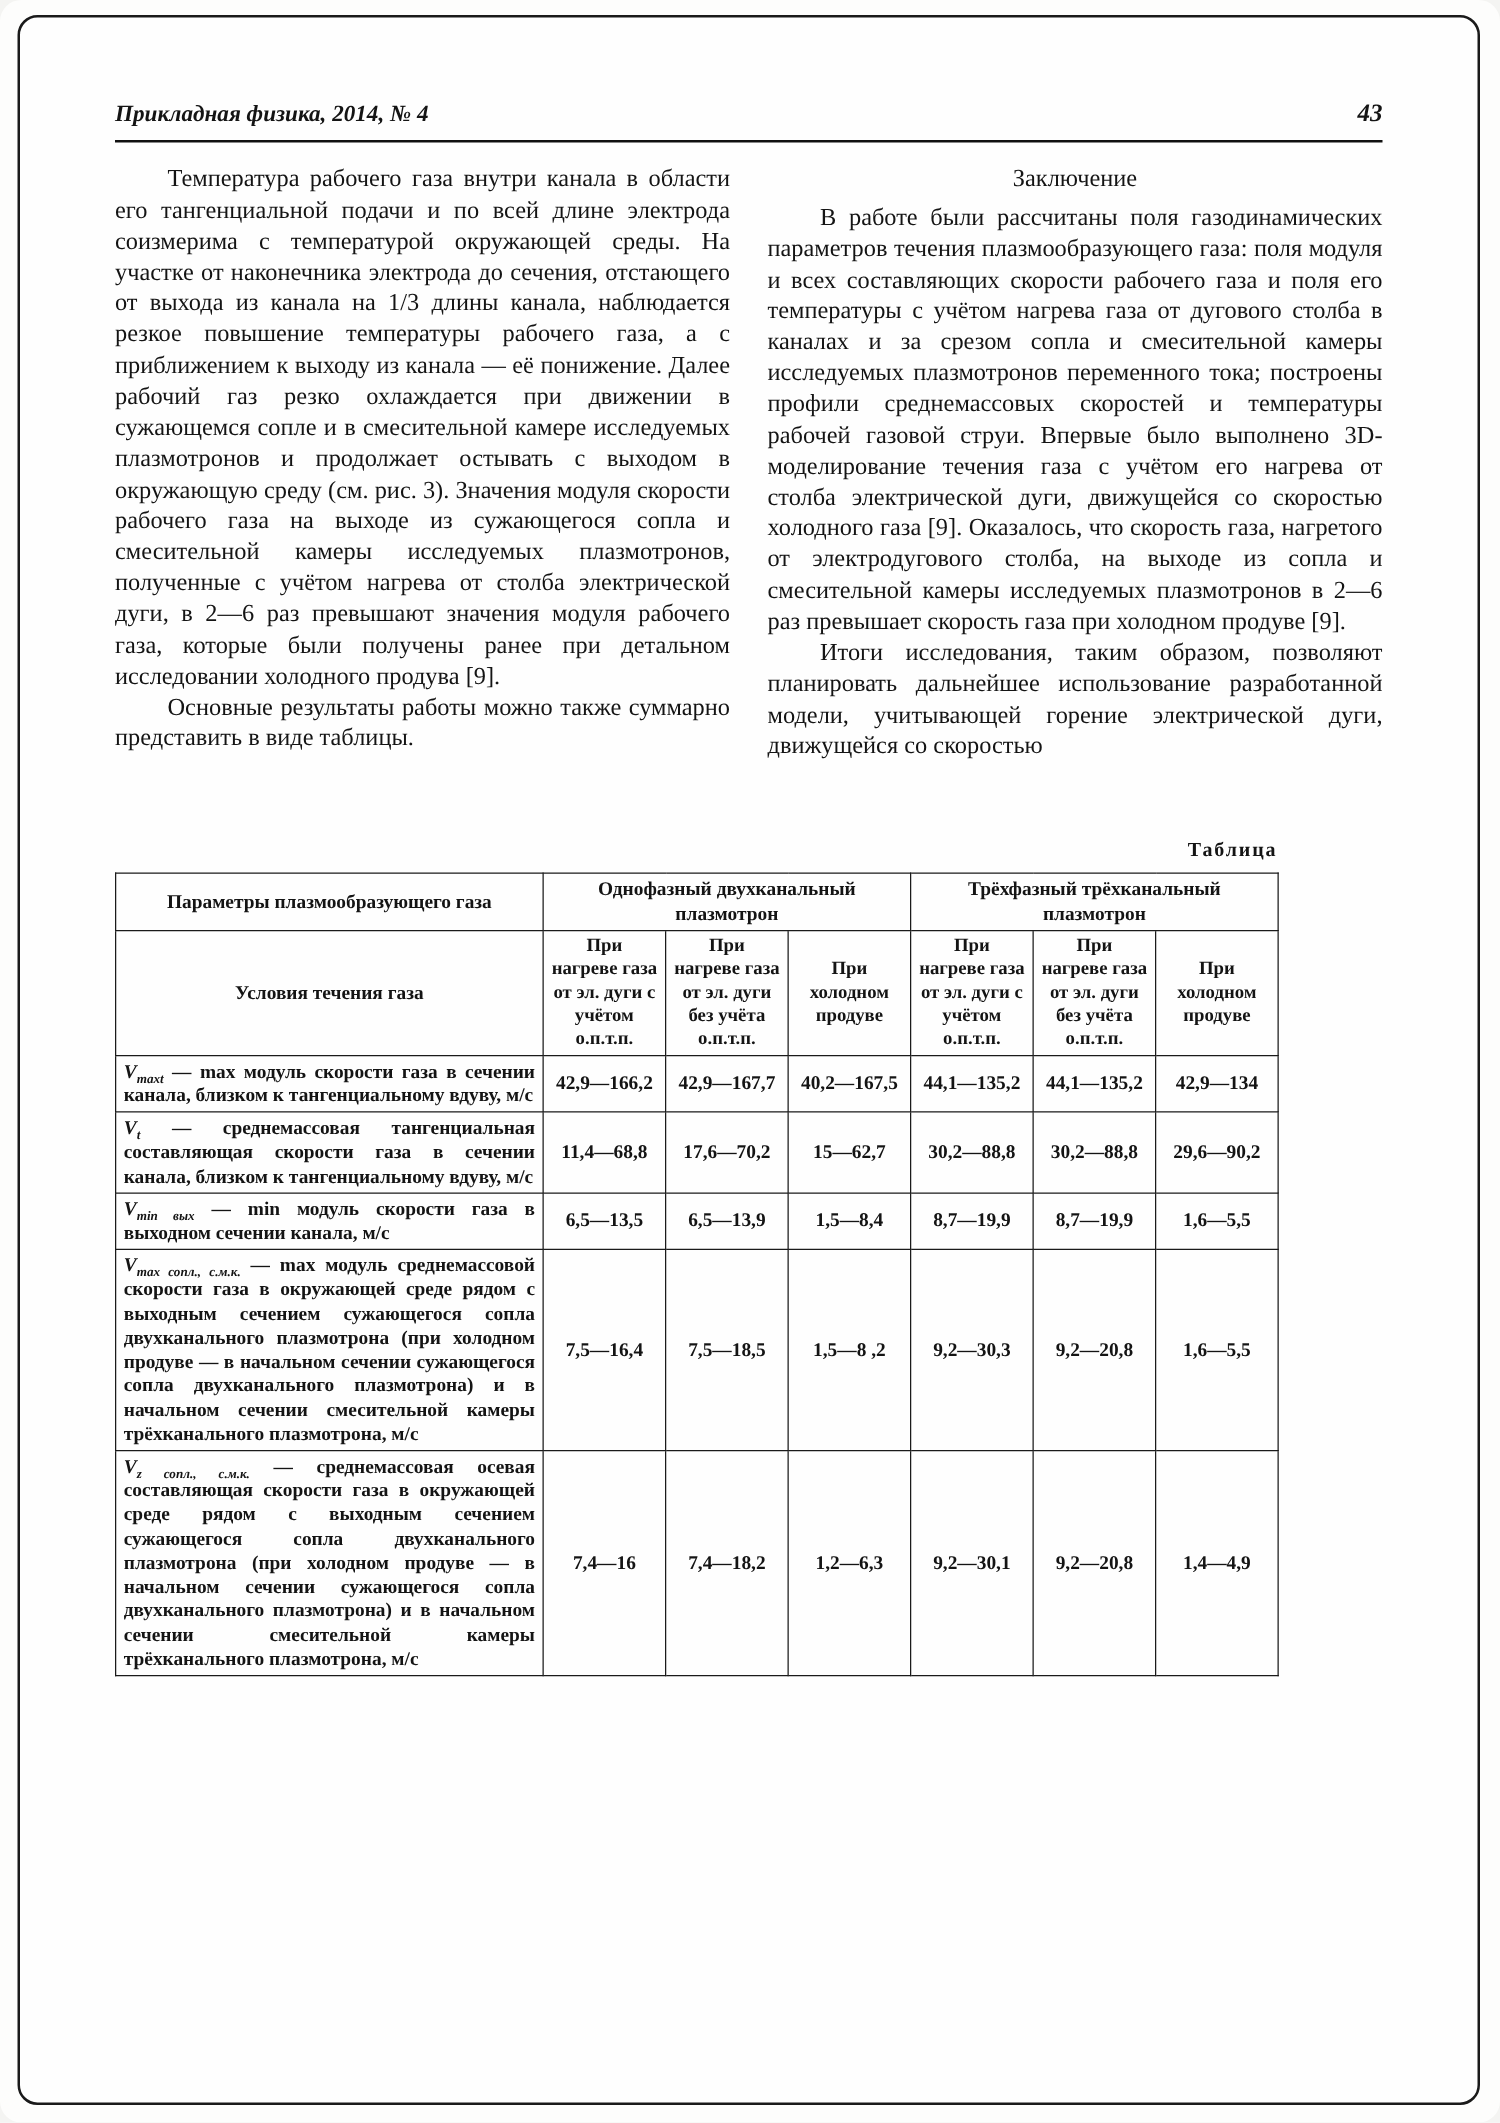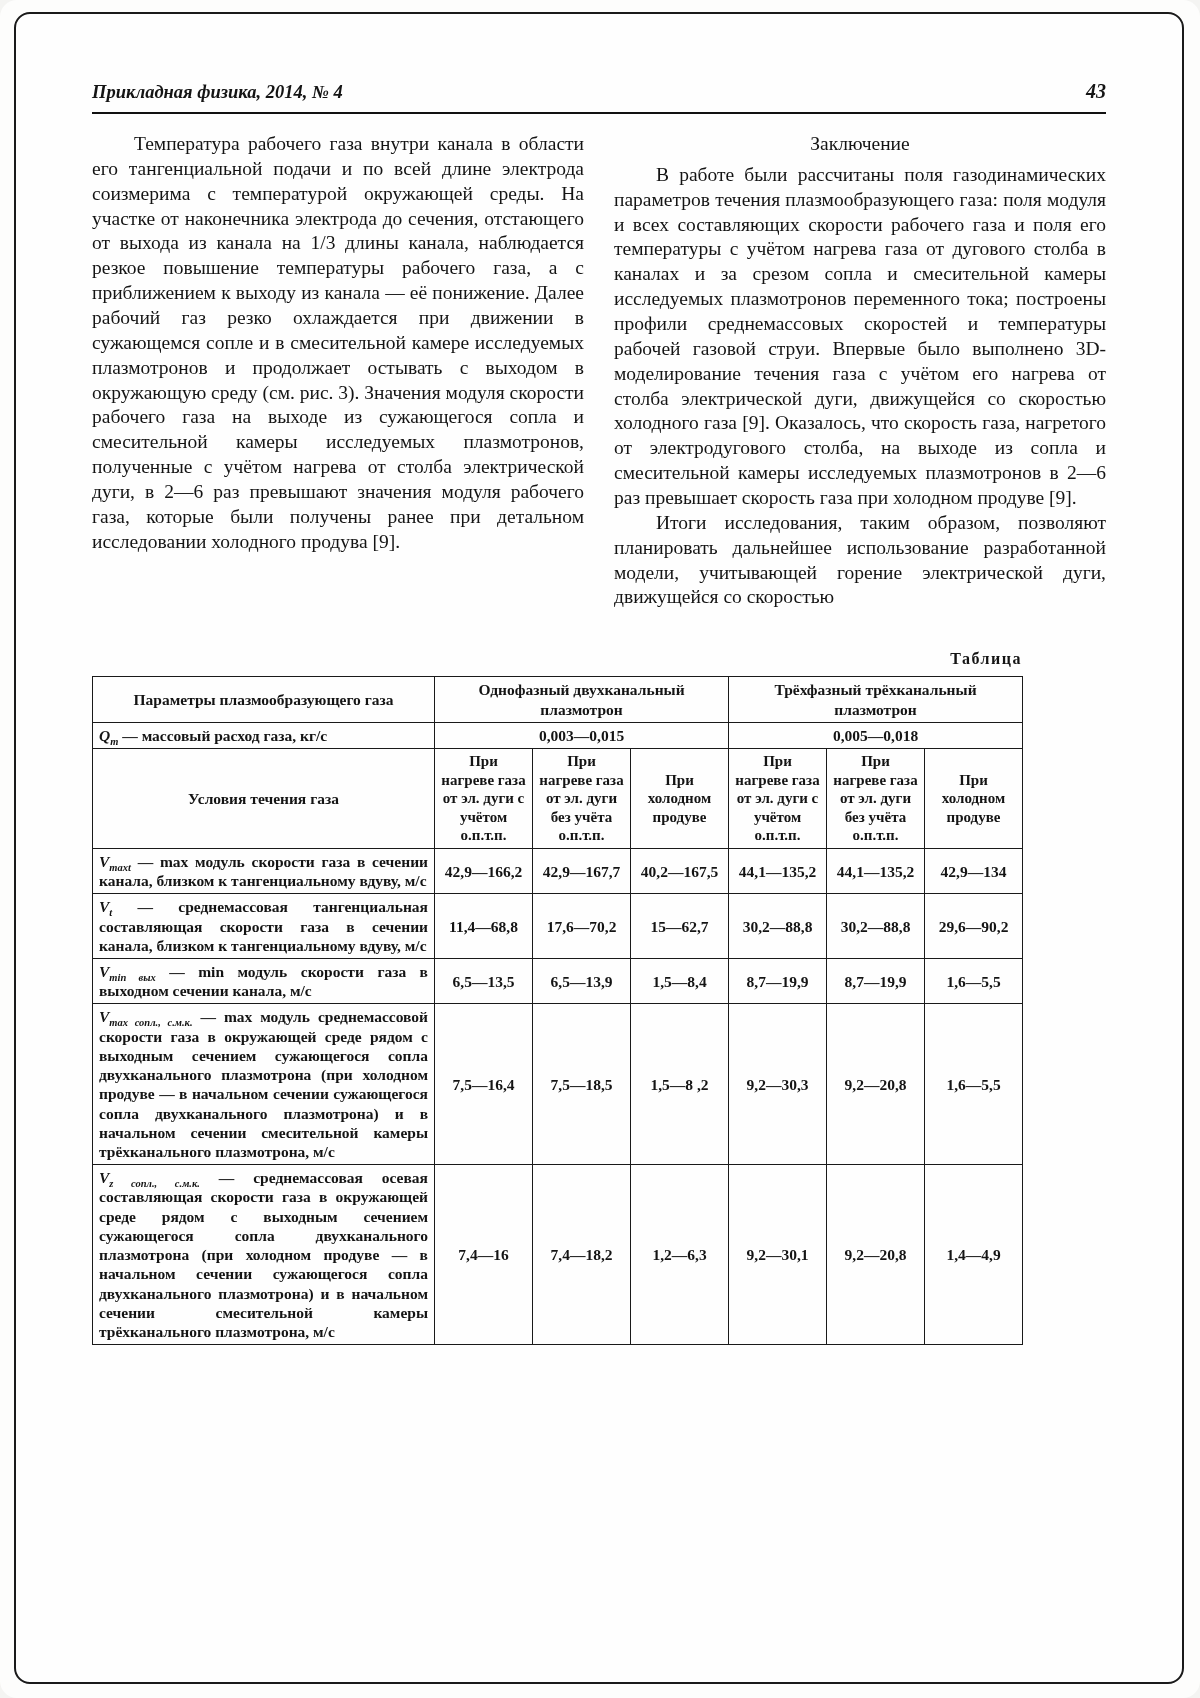--- a/index.html
+++ b/index.html
@@ -5,21 +5,21 @@
   html,body{margin:0;padding:0;background:#f4f4f2;}
   body{width:1200px;height:1698px;position:relative;font-family:"Liberation Serif",serif;color:#141414;}
   .sheet{position:absolute;left:0;top:0;width:1200px;height:1698px;background:#fdfdfc;border-radius:17px;}
   .frame{position:absolute;left:14px;top:12px;width:1170px;height:1672px;border:2px solid #1a1a1a;border-radius:16px;box-sizing:border-box;padding:66px 76px 0 76px;background:#fefefe;}
   .pagehead{display:flex;justify-content:space-between;align-items:flex-end;font-size:18.5px;font-weight:bold;font-style:italic;border-bottom:2px solid #111;padding-bottom:9px;}
   .pagehead .pn{font-size:20px;}
   .columns{display:flex;gap:30px;margin-top:18px;font-size:19.5px;line-height:1.275;text-align:justify;}
   .col{flex:1 1 0;min-width:0;}
   .col p{margin:0;text-indent:42px;}
   .col h3{margin:0 0 6px 0;font-size:19.5px;text-align:center;font-weight:normal;}
-  .tbl-wrap{width:930px;margin-top:40px;}
+  .tbl-wrap{width:930px;margin-top:62px;}
   .tbl-label{text-align:right;font-weight:bold;font-size:16px;letter-spacing:1.5px;margin-bottom:8px;}
   table.data-table{border-collapse:collapse;width:930px;font-size:15.5px;line-height:1.24;table-layout:fixed;font-weight:bold;}
   table.data-table td{border:1.5px solid #1a1a1a;padding:3px 6px;vertical-align:middle;}
   td.c{text-align:center;}
   td.lbl{text-align:justify;padding:3px 8px 3px 8px;}
   td.small{font-size:15px;padding:4px 4px;}
   .v{font-style:italic;}
   .s{font-style:italic;font-size:10.5px;vertical-align:sub;line-height:0;}
   .hdr{text-align:center;}
 </style>
@@ -30,20 +30,21 @@
   <div class="frame">
 
     <div class="pagehead">
       <span>Прикладная физика, 2014, № 4</span>
       <span class="pn">43</span>
     </div>
 
     <div class="columns">
       <div class="col">
         <p>Температура рабочего газа внутри канала в области его тангенциальной подачи и по всей длине электрода соизмерима с температурой окружающей среды. На участке от наконечника электрода до сечения, отстающего от выхода из канала на 1/3 длины канала, наблюдается резкое повышение температуры рабочего газа, а с приближением к выходу из канала — её понижение. Далее рабочий газ резко охлаждается при движении в сужающемся сопле и в смесительной камере исследуемых плазмотронов и продолжает остывать с выходом в окружающую среду (см. рис. 3). Значения модуля скорости рабочего газа на выходе из сужающегося сопла и смесительной камеры исследуемых плазмотронов, полученные с учётом нагрева от столба электрической дуги, в 2—6 раз превышают значения модуля рабочего газа, которые были получены ранее при детальном исследовании холодного продува [9].</p>
+        <p>Основные результаты работы можно также суммарно представить в виде таблицы.</p>
       </div>
       <div class="col">
         <h3>Заключение</h3>
         <p>В работе были рассчитаны поля газодинамических параметров течения плазмообразующего газа: поля модуля и всех составляющих скорости рабочего газа и поля его температуры с учётом нагрева газа от дугового столба в каналах и за срезом сопла и смесительной камеры исследуемых плазмотронов переменного тока; построены профили среднемассовых скоростей и температуры рабочей газовой струи. Впервые было выполнено 3D-моделирование течения газа с учётом его нагрева от столба электрической дуги, движущейся со скоростью холодного газа [9]. Оказалось, что скорость газа, нагретого от электродугового столба, на выходе из сопла и смесительной камеры исследуемых плазмотронов в 2—6 раз превышает скорость газа при холодном продуве [9].</p>
         <p>Итоги исследования, таким образом, позволяют планировать дальнейшее использование разработанной модели, учитывающей горение электрической дуги, движущейся со скоростью</p>
       </div>
     </div>
 
     <div class="tbl-wrap">
       <div class="tbl-label">Таблица</div>
@@ -58,25 +59,20 @@
             <col style="width:98px">
             <col style="width:98px">
         </colgroup>
         <tbody>
           <tr>
             <td class="hdr">Параметры плазмообразующего газа</td>
             <td class="hdr" colspan="3">Однофазный двухканальный плазмотрон</td>
             <td class="hdr" colspan="3">Трёхфазный трёхканальный плазмотрон</td>
           </tr>
 
-          <tr>
-            <td class="lbl"><span class="v">Q</span><span class="s">m</span><span> — массовый расход газа, кг/с</span></td>
-            <td class="c" colspan="3">0,003—0,015</td>
-            <td class="c" colspan="3">0,005—0,018</td>
-          </tr>
 
           <tr>
             <td class="c">Условия течения газа</td>
             <td class="c small">При нагреве газа от эл. дуги с учётом о.п.т.п.</td>
             <td class="c small">При нагреве газа от эл. дуги без учёта о.п.т.п.</td>
             <td class="c small">При холодном продуве</td>
             <td class="c small">При нагреве газа от эл. дуги с учётом о.п.т.п.</td>
             <td class="c small">При нагреве газа от эл. дуги без учёта о.п.т.п.</td>
             <td class="c small">При холодном продуве</td>
           </tr>

